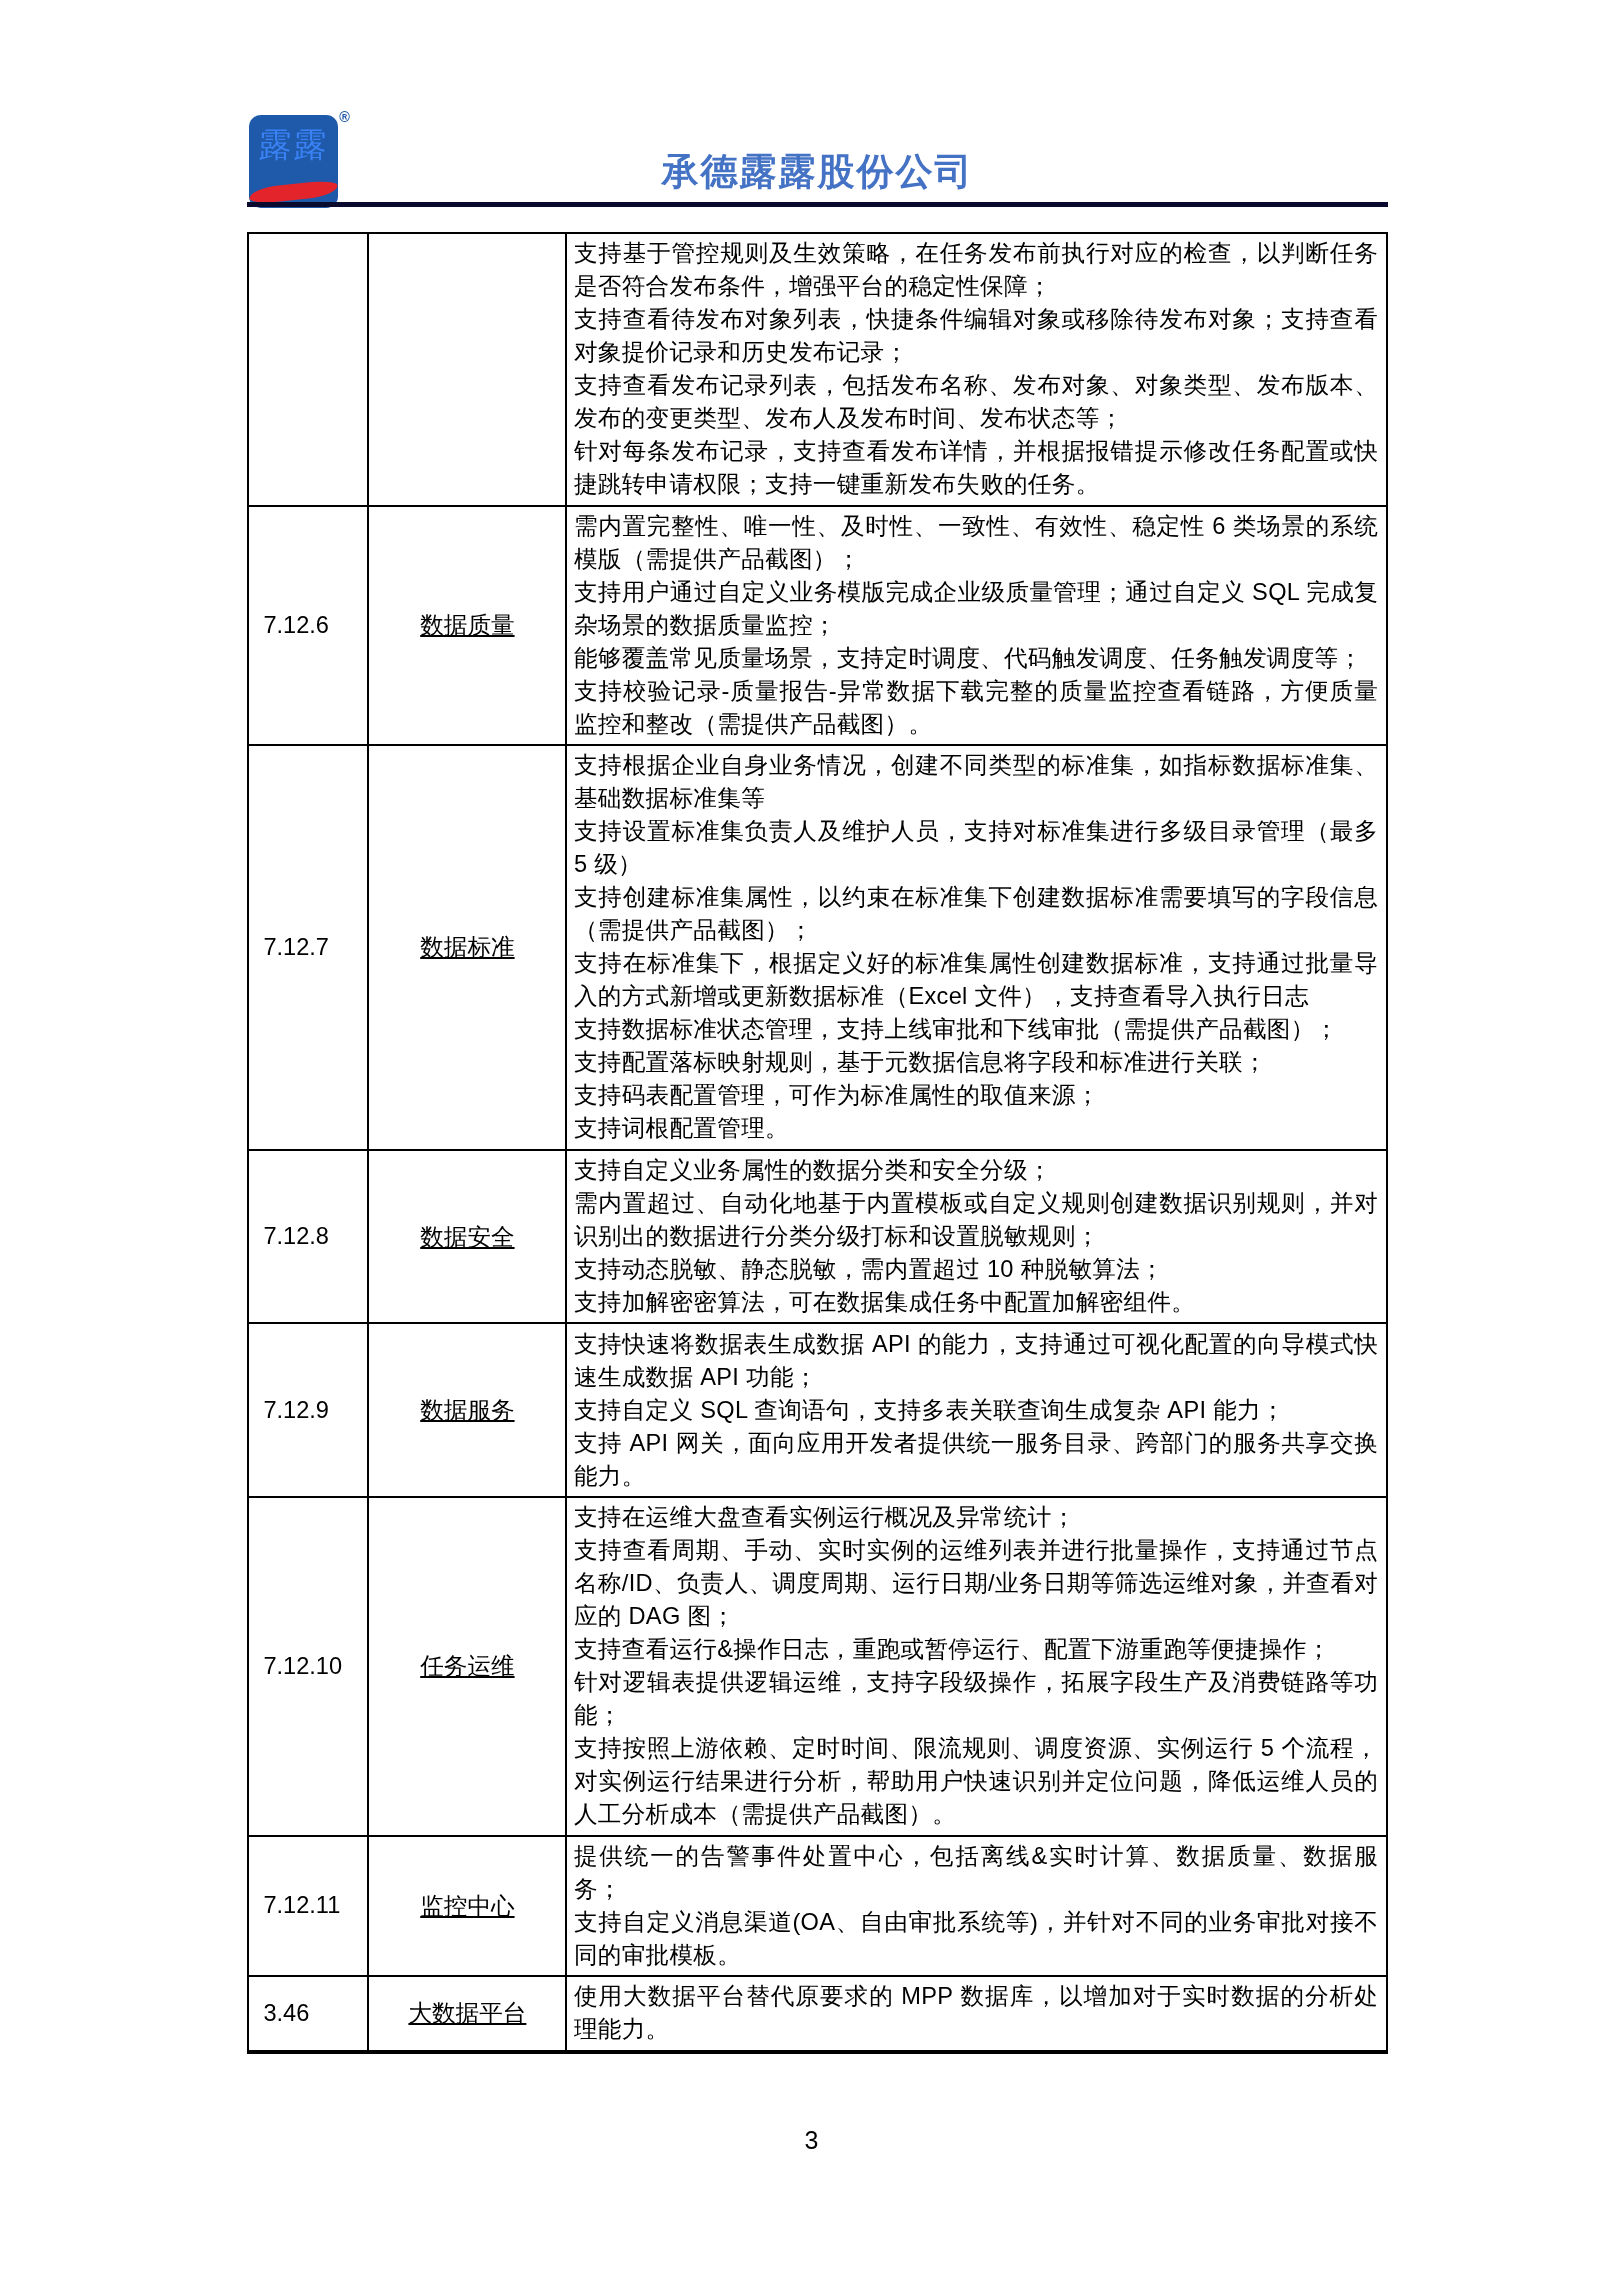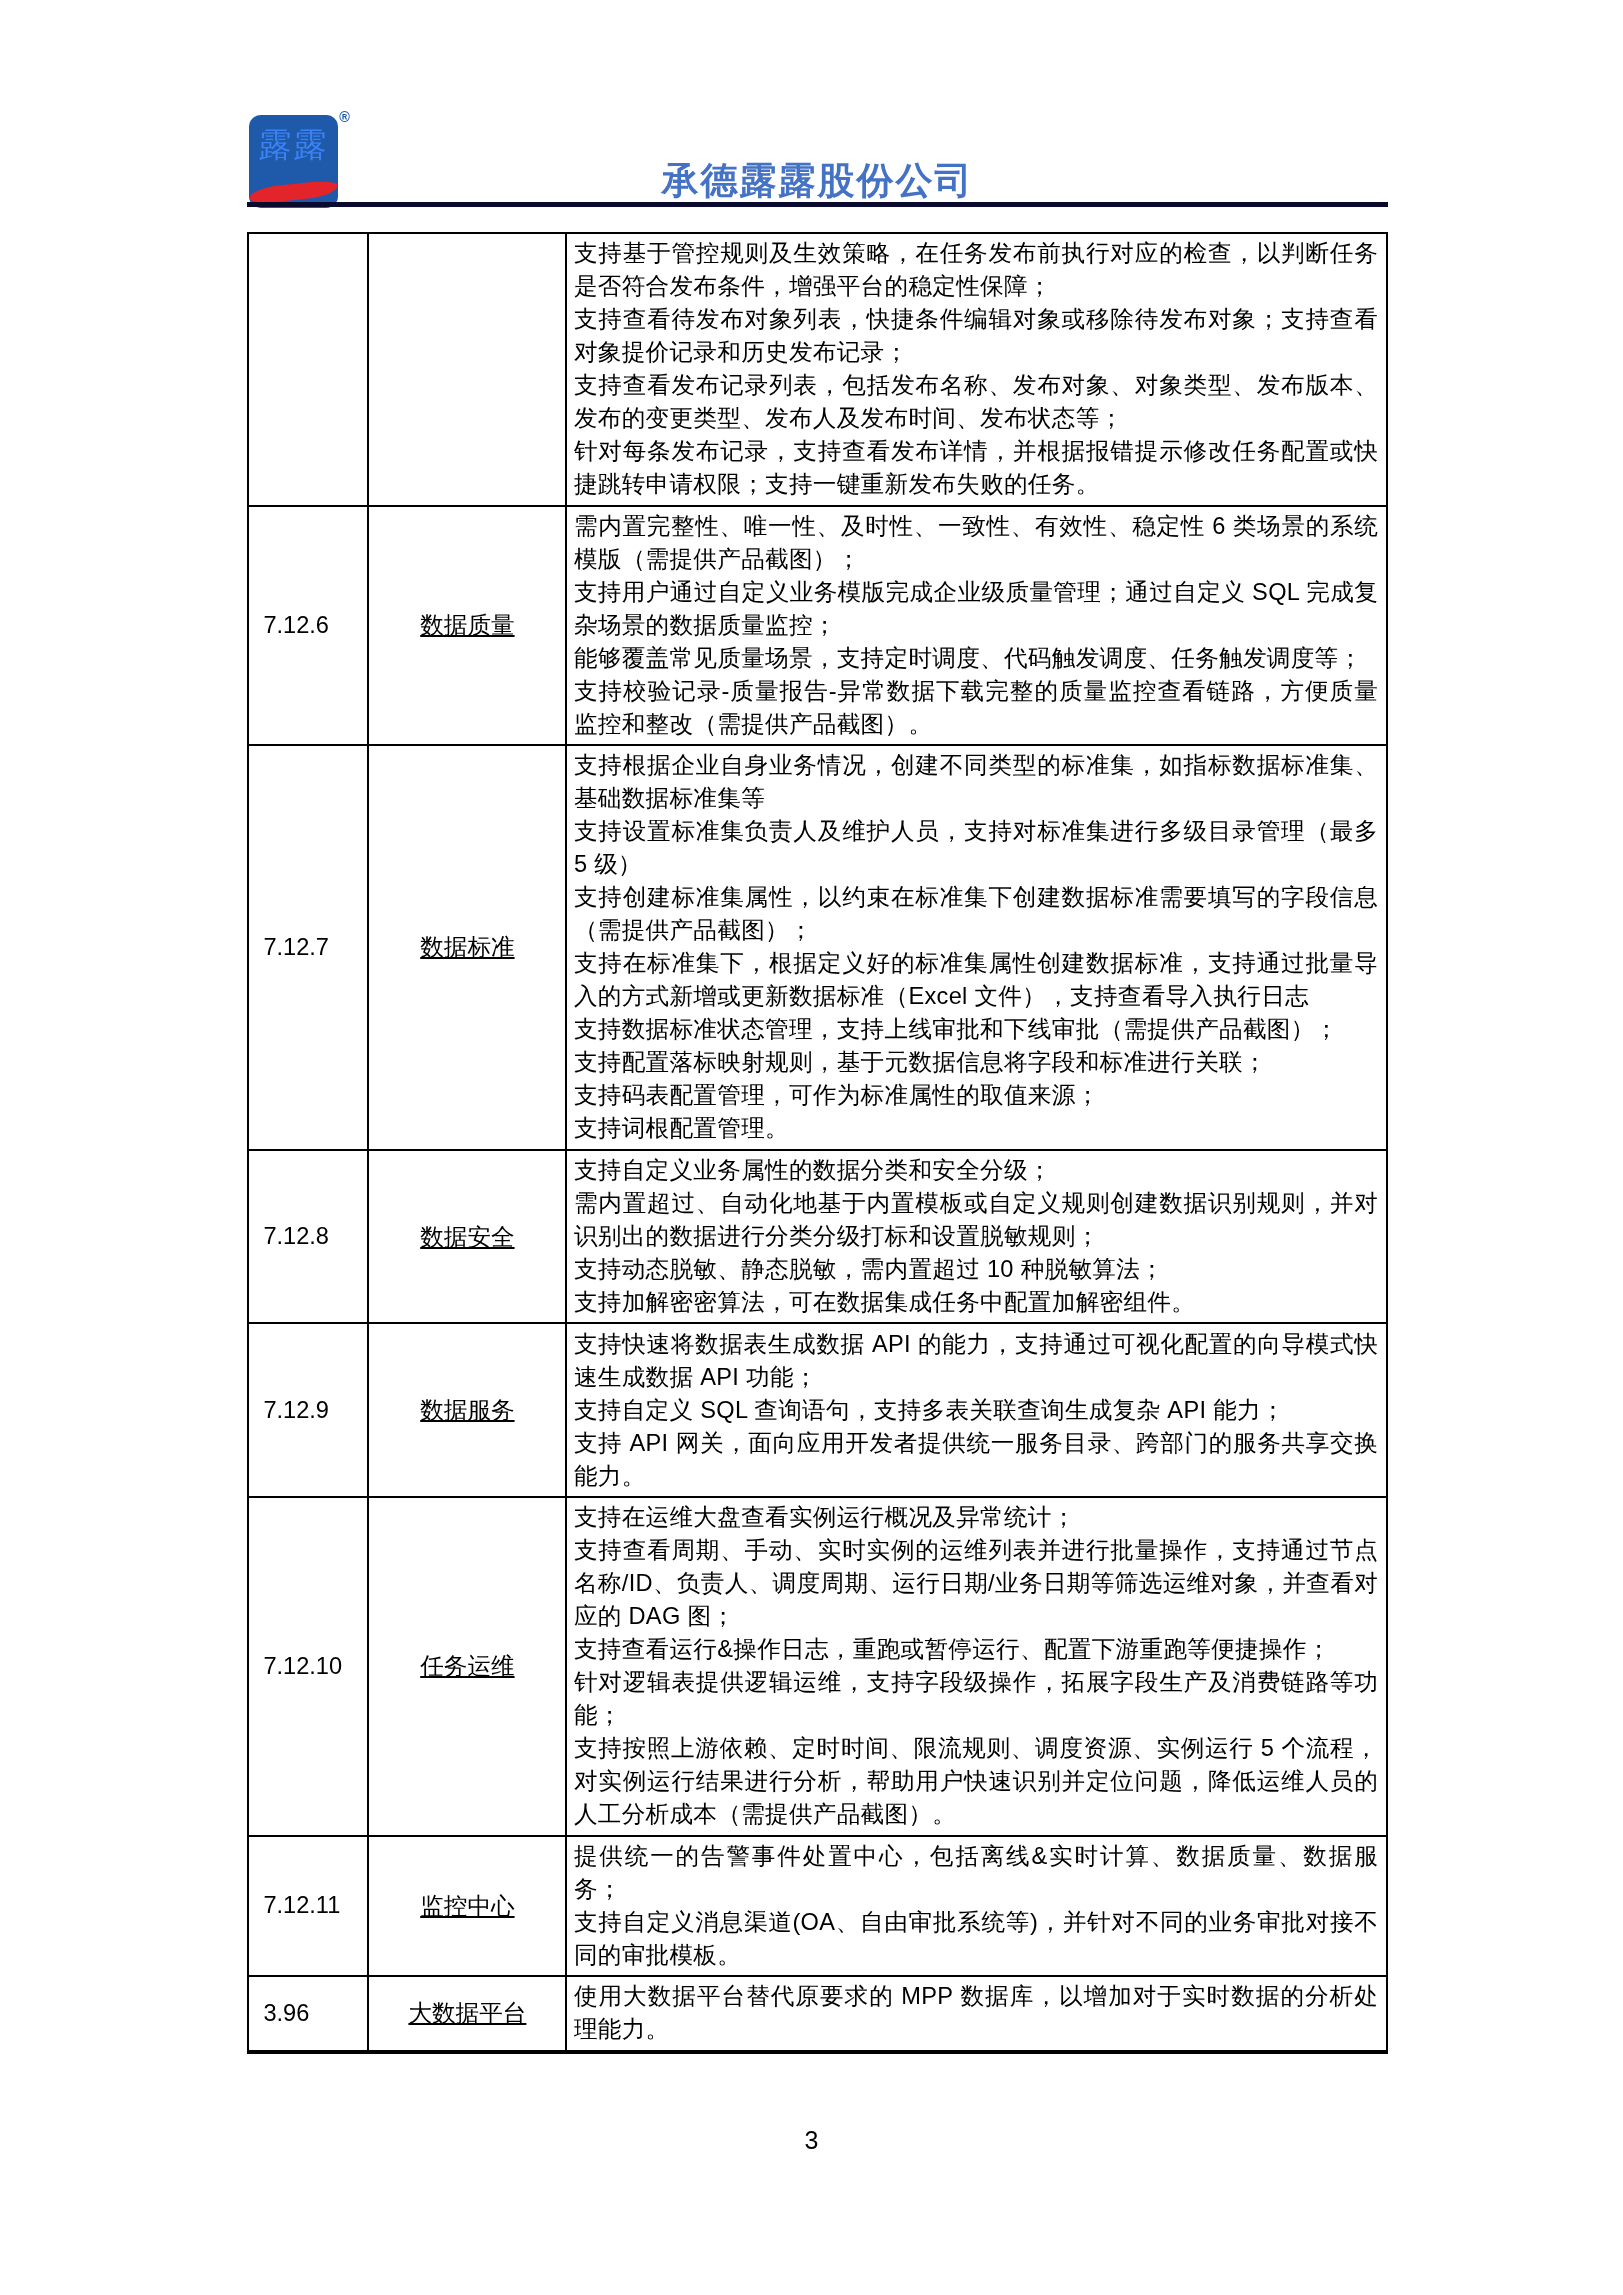--- a/index.html
+++ b/index.html
@@ -26,21 +26,20 @@
   }
   .logo-reg {
     position:absolute; right:-11.8px; top:-6.5px;
     font-size:14.4px; color:#1E5AA9; font-weight:bold;
   }
   .page-title {
     position:absolute; left:247px; top:147px; width:1141px;
     text-align:center;
     font-size:37px; font-weight:bold; letter-spacing:2px;
     color:#4472C4;
-    margin-top:9px;
   }
   .header-rule {
     position:absolute; left:247px; top:202px; width:1141px; height:4.6px;
     background:#0a0a2e;
   }
 
   
   table.req {
     position:absolute; left:247px; top:232px; width:1141px;
     border-collapse:collapse; table-layout:fixed;
@@ -152,21 +151,21 @@
       </tr>
       <tr>
         <td class="cell-id">7.12.11</td>
         <td class="cell-name">监控中心</td>
         <td class="cell-desc">
           <div class="para">提供统一的告警事件处置中心，包括离线&amp;实时计算、数据质量、数据服务；</div>
           <div class="para">支持自定义消息渠道(OA、自由审批系统等)，并针对不同的业务审批对接不同的审批模板。</div>
         </td>
       </tr>
       <tr>
-        <td class="cell-id">3.96</td>
+        <td class="cell-id">3.46</td>
         <td class="cell-name">大数据平台</td>
         <td class="cell-desc">
           <div class="para">使用大数据平台替代原要求的 MPP 数据库，以增加对于实时数据的分析处理能力。</div>
         </td>
       </tr>
     </tbody>
 </table>
 
 <div class="page-number">3</div>
 

